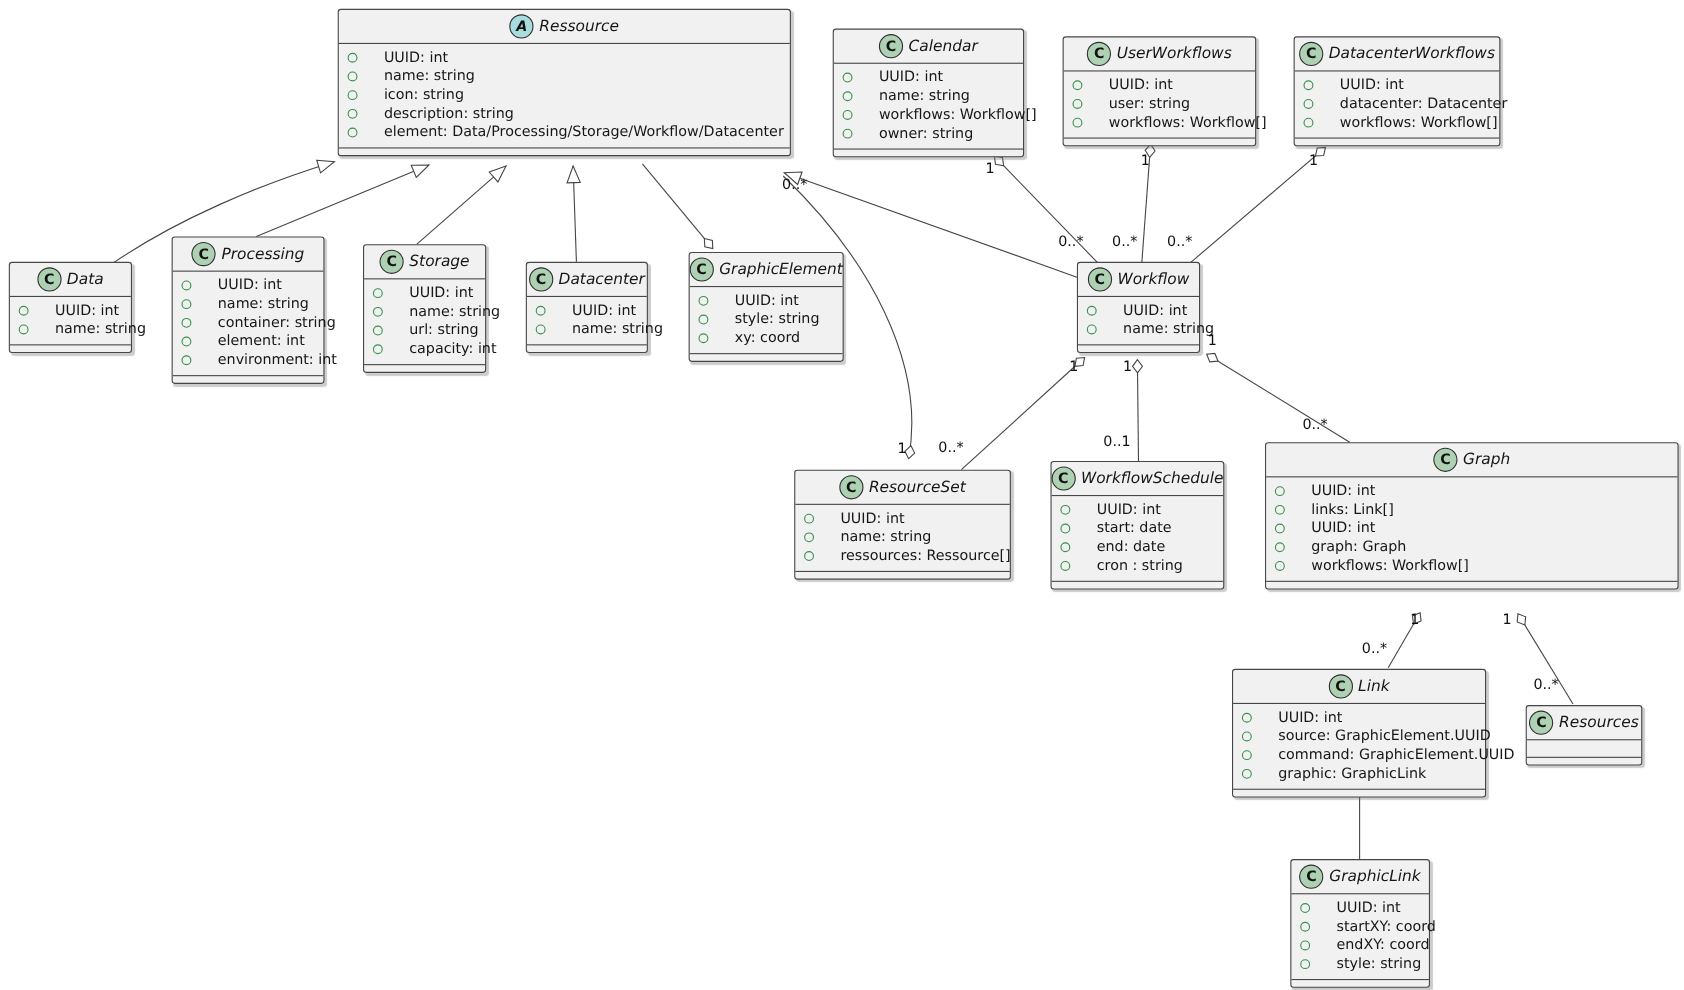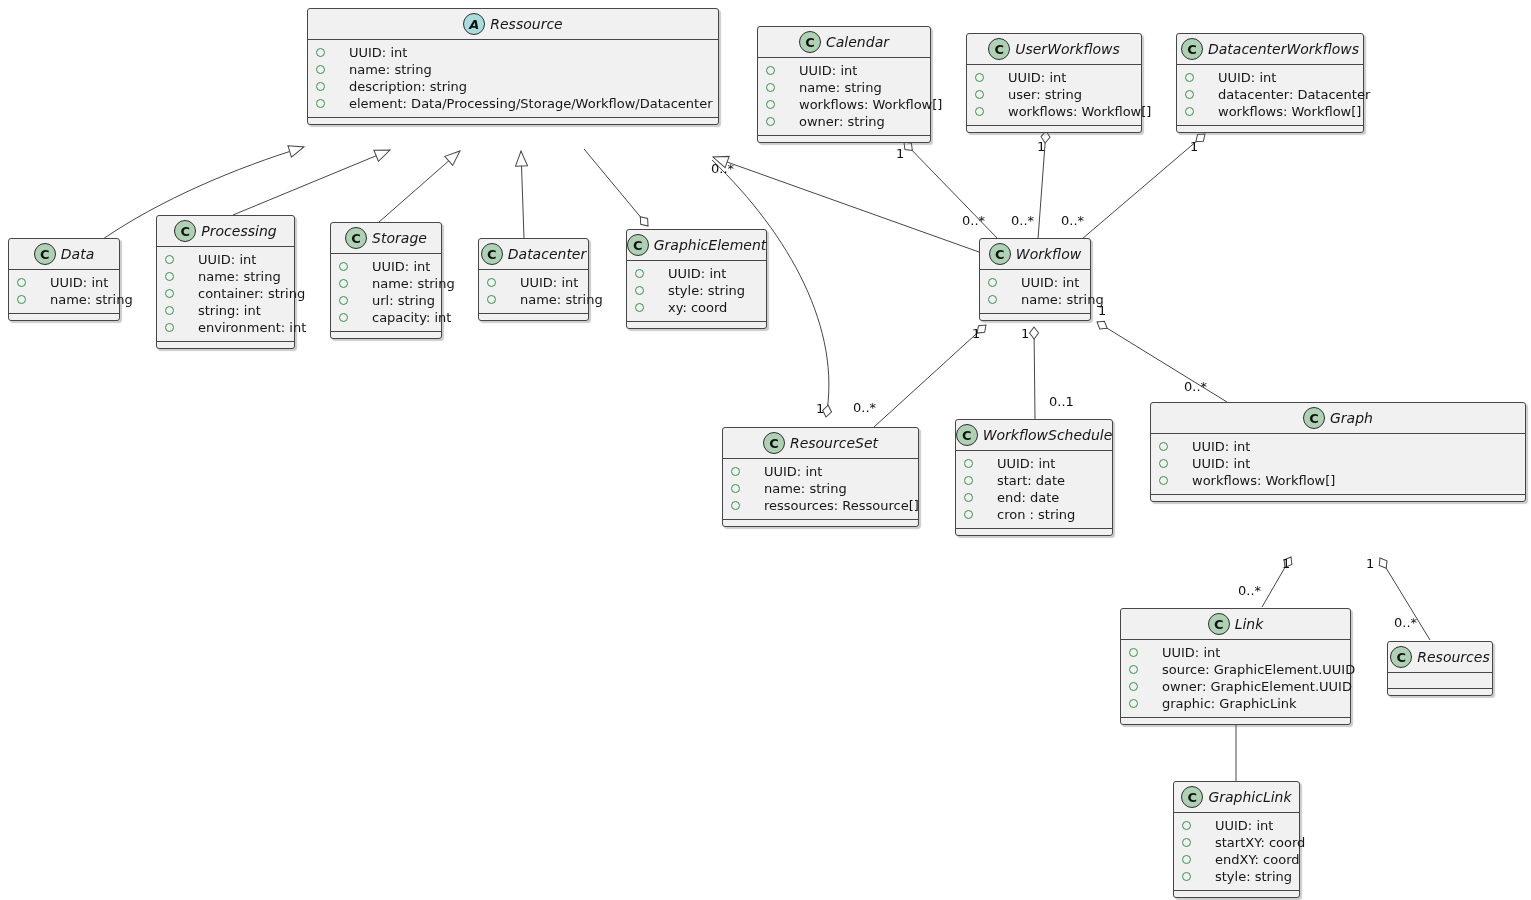--- a/index.html
+++ b/index.html
@@ -84,20 +84,24 @@
         <li>
           <span class="dot"></span>
           <span>UUID: int</span>
         </li>
         <li>
           <span class="dot"></span>
           <span>name: string</span>
         </li>
         <li>
           <span class="dot"></span>
+          <span>icon: string</span>
+        </li>
+        <li>
+          <span class="dot"></span>
           <span>description: string</span>
         </li>
         <li>
           <span class="dot"></span>
           <span>element: Data/Processing/Storage/Workflow/Datacenter</span>
         </li>
       </ul>
     <div class="uml-footer"></div>
   </div>
 
@@ -202,21 +206,21 @@
         <li>
           <span class="dot"></span>
           <span>name: string</span>
         </li>
         <li>
           <span class="dot"></span>
           <span>container: string</span>
         </li>
         <li>
           <span class="dot"></span>
-          <span>string: int</span>
+          <span>element: int</span>
         </li>
         <li>
           <span class="dot"></span>
           <span>environment: int</span>
         </li>
       </ul>
     <div class="uml-footer"></div>
   </div>
 
   <div class="uml-class" id="c-storage">
@@ -356,21 +360,29 @@
       <span class="spot cls">C</span>
       <span class="uml-title">Graph</span>
     </div>
     <ul class="uml-attrs">
         <li>
           <span class="dot"></span>
           <span>UUID: int</span>
         </li>
         <li>
           <span class="dot"></span>
-          <span>UUID: int</span>
+          <span>links: Link[]</span>
+        </li>
+        <li>
+          <span class="dot"></span>
+          <span>UUID: int</span>
+        </li>
+        <li>
+          <span class="dot"></span>
+          <span>graph: Graph</span>
         </li>
         <li>
           <span class="dot"></span>
           <span>workflows: Workflow[]</span>
         </li>
       </ul>
     <div class="uml-footer"></div>
   </div>
 
   <div class="uml-class" id="c-link">
@@ -382,21 +394,21 @@
         <li>
           <span class="dot"></span>
           <span>UUID: int</span>
         </li>
         <li>
           <span class="dot"></span>
           <span>source: GraphicElement.UUID</span>
         </li>
         <li>
           <span class="dot"></span>
-          <span>owner: GraphicElement.UUID</span>
+          <span>command: GraphicElement.UUID</span>
         </li>
         <li>
           <span class="dot"></span>
           <span>graphic: GraphicLink</span>
         </li>
       </ul>
     <div class="uml-footer"></div>
   </div>
 
   <div class="uml-class" id="c-resources">
@@ -438,21 +450,21 @@
   <span class="mult" style="left:962px;top:213px">0..*</span>
   <span class="mult" style="left:1037px;top:139px">1</span>
   <span class="mult" style="left:1011px;top:213px">0..*</span>
   <span class="mult" style="left:1190px;top:139px">1</span>
   <span class="mult" style="left:1061px;top:213px">0..*</span>
   <span class="mult" style="left:711px;top:161px">0..*</span>
   <span class="mult" style="left:816px;top:401px">1</span>
   <span class="mult" style="left:853px;top:400px">0..*</span>
   <span class="mult" style="left:972px;top:326px">1</span>
   <span class="mult" style="left:1021px;top:326px">1</span>
-  <span class="mult" style="left:1049px;top:394px">0..1</span>
+  <span class="mult" style="left:1003px;top:394px">0..1</span>
   <span class="mult" style="left:1098px;top:303px">1</span>
   <span class="mult" style="left:1184px;top:379px">0..*</span>
   <span class="mult" style="left:1282px;top:556px">1</span>
   <span class="mult" style="left:1238px;top:583px">0..*</span>
   <span class="mult" style="left:1366px;top:556px">1</span>
   <span class="mult" style="left:1394px;top:615px">0..*</span>
 
 </div>
 
 </body></html>

